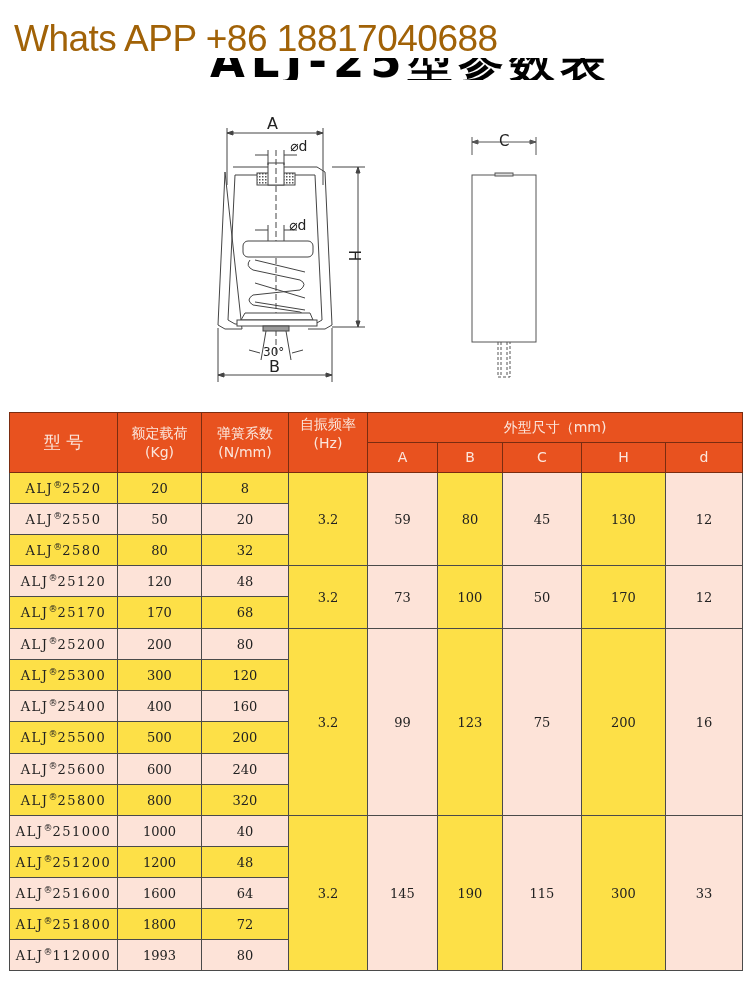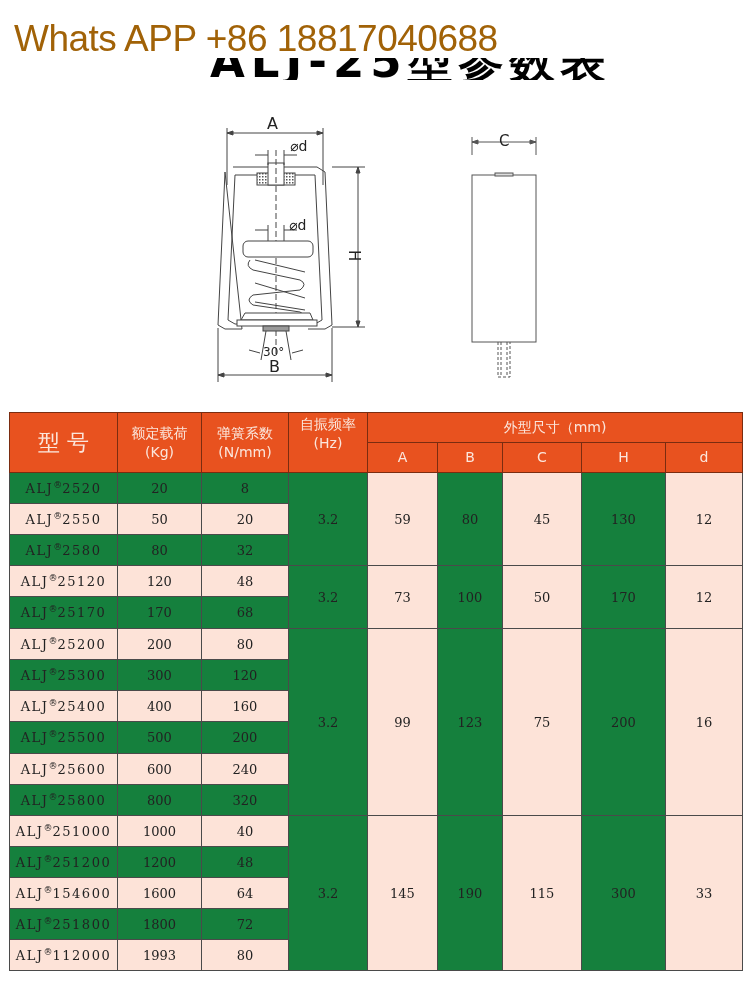--- a/index.html
+++ b/index.html
@@ -6,21 +6,21 @@
   body { width:750px; height:997px; position:relative; overflow:hidden; font-family:"DejaVu Sans", sans-serif; }
   .watermark { position:absolute; left:14px; top:18px; font-family:"Liberation Sans", sans-serif; font-size:37px; color:#a16207; white-space:nowrap; letter-spacing:-0.5px; z-index:3; }
   .title-clip { position:absolute; left:150px; top:58px; width:460px; height:22px; overflow:hidden; z-index:2; }
   .title-clip span { position:absolute; left:30px; top:-26px; font-size:45px; font-weight:bold; color:#000000; white-space:nowrap; letter-spacing:6px;margin-left:30px; }
   .drawing { position:absolute; }
   table.spec { position:absolute; left:9px; top:412px; border-collapse:collapse; table-layout:fixed; width:733px; }
   table.spec td, table.spec th { border:1px solid #4a4a4a; padding:0; text-align:center; vertical-align:middle; }
   table.spec th { background:#e8521f; color:#fbe6dc; font-weight:normal; font-size:14px; line-height:19px; border-color:#7a2c10; }
   table.spec td { font-family:"DejaVu Serif", serif; font-size:13px; color:#222; }
   .pk { background:#fde3d8; }
-  .wh { background:#15803d; }
+  .wh { background:#fde047; }
   .model { letter-spacing:1.5px; }
   .model sup { font-size:9px; letter-spacing:0; }
 </style>
 </head>
 <body>
 
 <div class="watermark">Whats APP +86 18817040688</div>
 <div class="title-clip">
   <span>ALJ-25型参数表</span>
 </div>
@@ -113,21 +113,21 @@
       <col style="width:87px">
       <col style="width:79px">
     <col style="width:70px">
       <col style="width:65px">
       <col style="width:79px">
       <col style="width:84px">
       <col style="width:77px">
   </colgroup>
   <thead>
     <tr style="height:30px">
-      <th rowspan="2" style="font-size:22px;">型  号</th>
+      <th rowspan="2" style="font-size:17px;">型  号</th>
       <th rowspan="2">
           <div>额定载荷</div>
           <div>(Kg)</div>
         </th>
       <th rowspan="2">
           <div>弹簧系数</div>
           <div>(N/mm)</div>
         </th>
       <th rowspan="2" style="vertical-align:top;padding-top:2px;">
           <div>自振频率</div>
@@ -231,21 +231,21 @@
       <td rowspan="5" class="pk">115</td>
       <td rowspan="5" class="wh">300</td>
       <td rowspan="5" class="pk">33</td>
     </tr>
     <tr style="height:31px" class="wh">
       <td class="model"><span>ALJ</span><sup>®</sup><span>251200</span></td>
       <td>1200</td>
       <td>48</td>
     </tr>
     <tr style="height:31px" class="pk">
-      <td class="model"><span>ALJ</span><sup>®</sup><span>154600</span></td>
+      <td class="model"><span>ALJ</span><sup>®</sup><span>251600</span></td>
       <td>1600</td>
       <td>64</td>
     </tr>
     <tr style="height:31px" class="wh">
       <td class="model"><span>ALJ</span><sup>®</sup><span>251800</span></td>
       <td>1800</td>
       <td>72</td>
     </tr>
     <tr style="height:31px" class="pk">
       <td class="model"><span>ALJ</span><sup>®</sup><span>112000</span></td>

